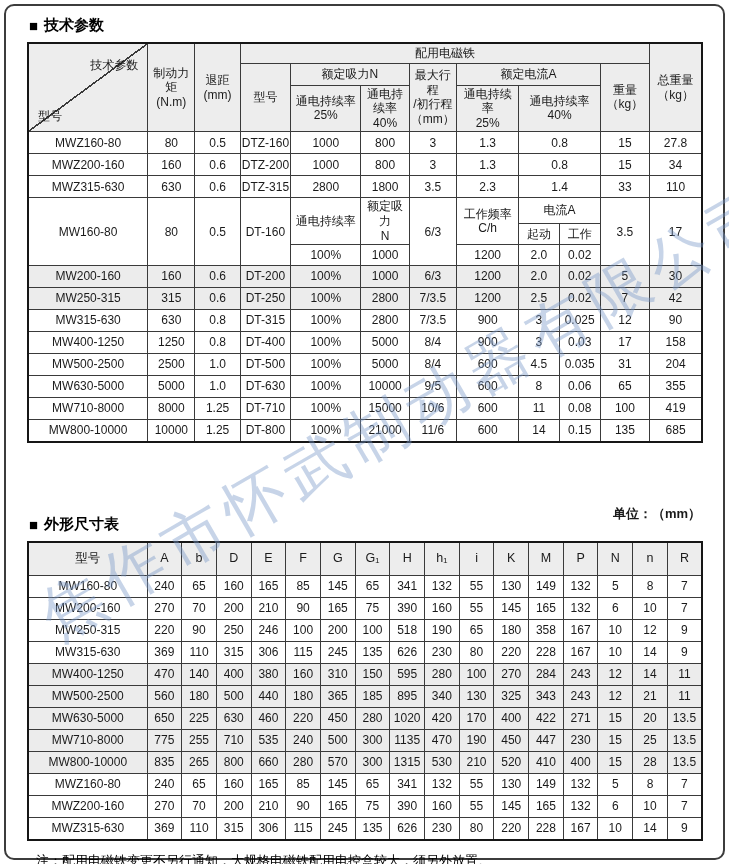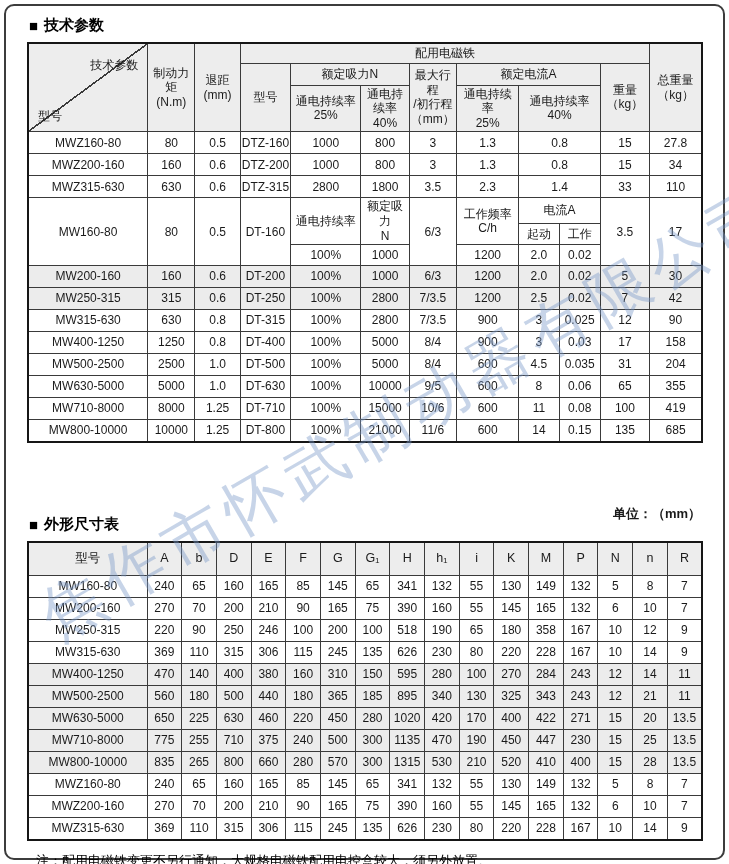--- a/index.html
+++ b/index.html
@@ -479,21 +479,21 @@
           <td>271</td>
           <td>15</td>
           <td>20</td>
           <td>13.5</td>
         </tr>
         <tr class="shaded">
           <td>MW710-8000</td>
           <td>775</td>
           <td>255</td>
           <td>710</td>
-          <td>375</td>
+          <td>535</td>
           <td>240</td>
           <td>500</td>
           <td>300</td>
           <td>1135</td>
           <td>470</td>
           <td>190</td>
           <td>450</td>
           <td>447</td>
           <td>230</td>
           <td>15</td>

